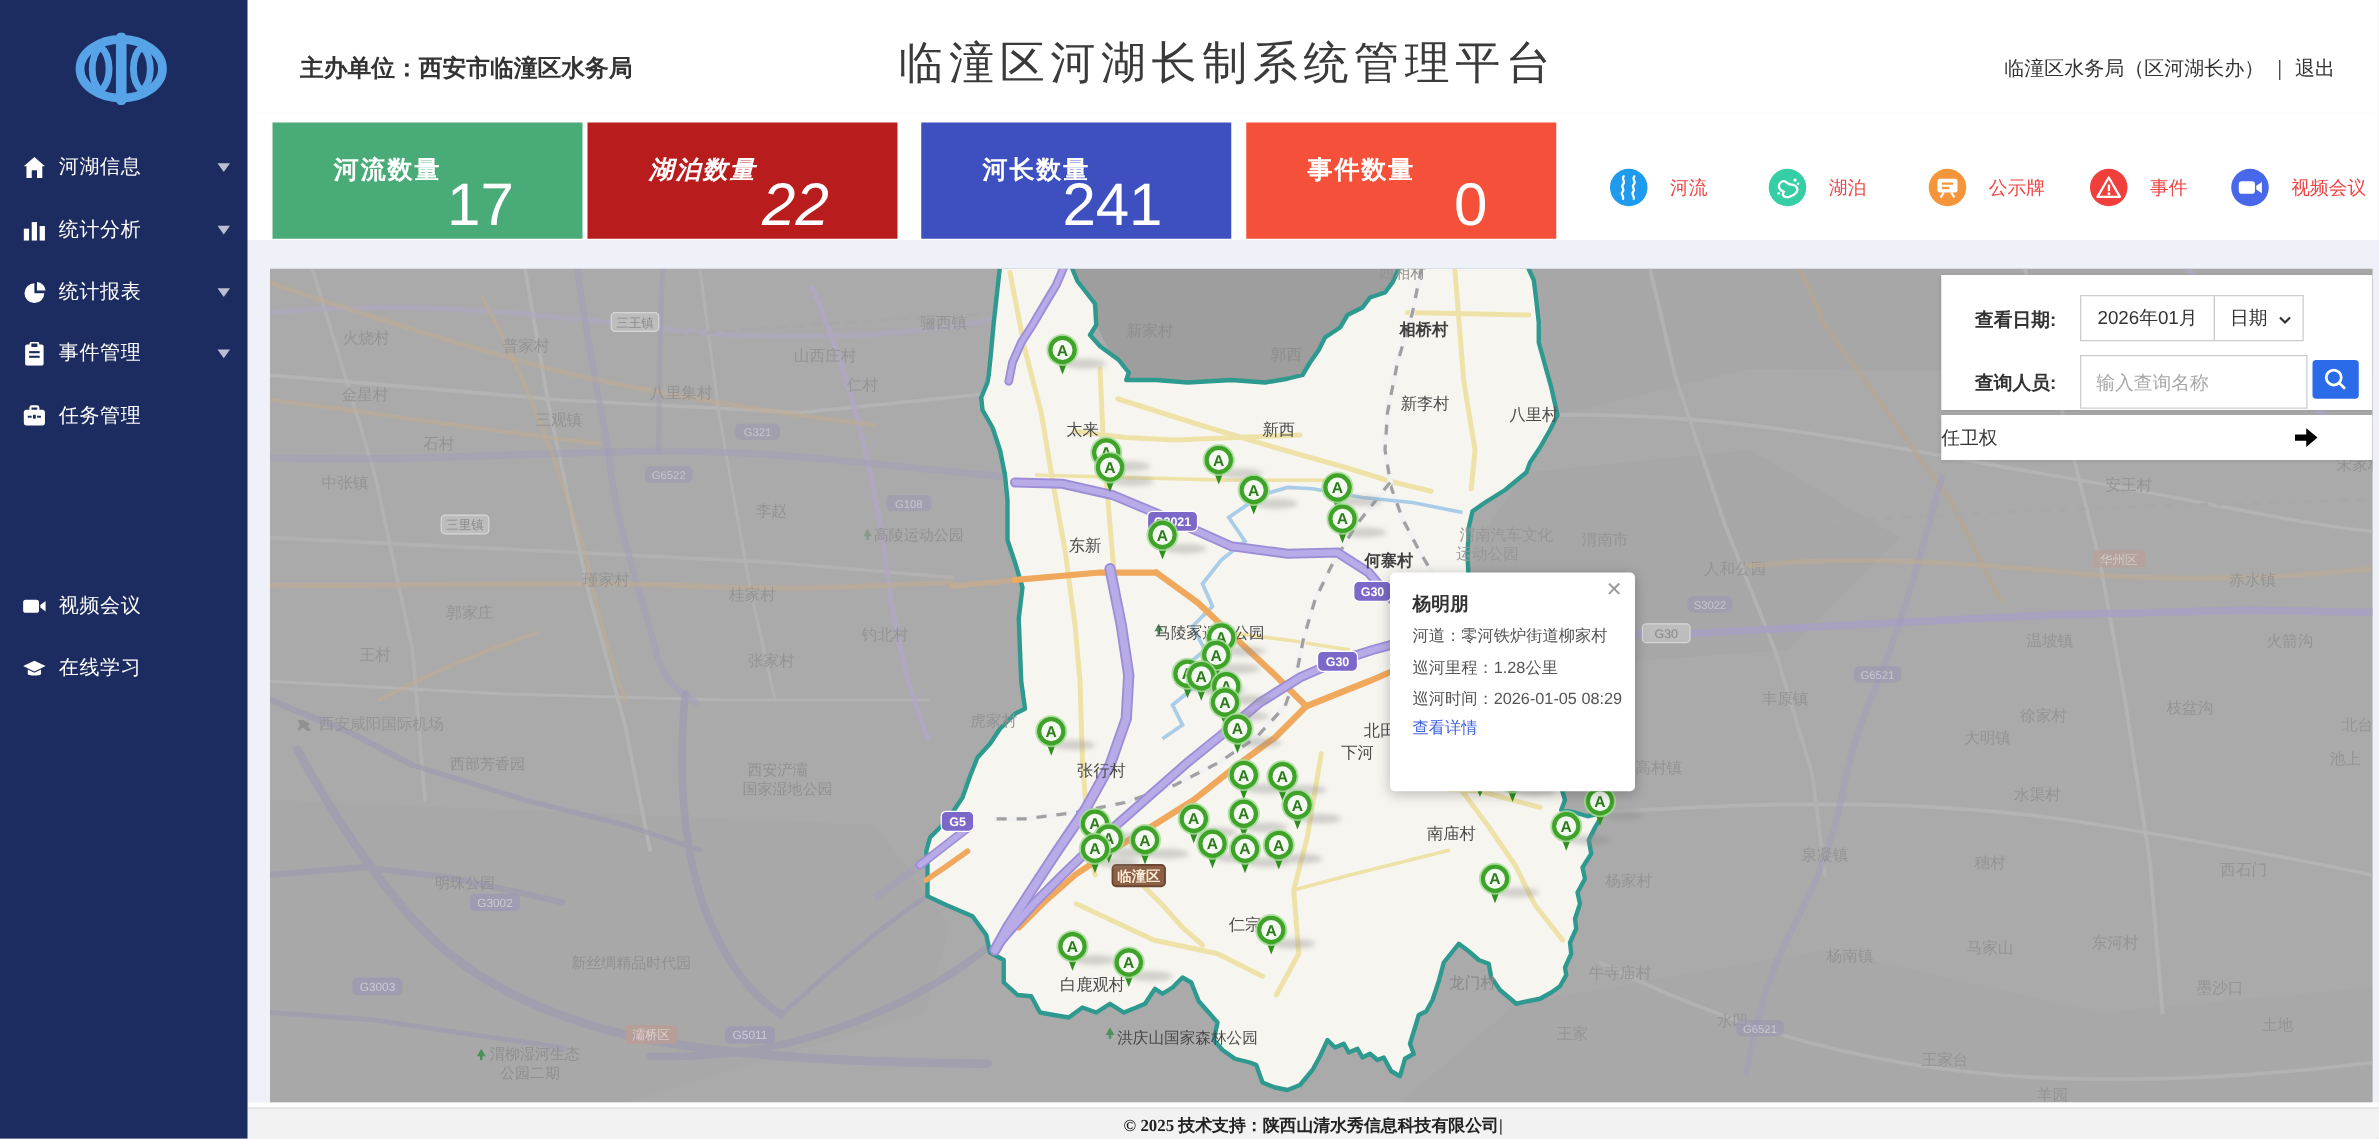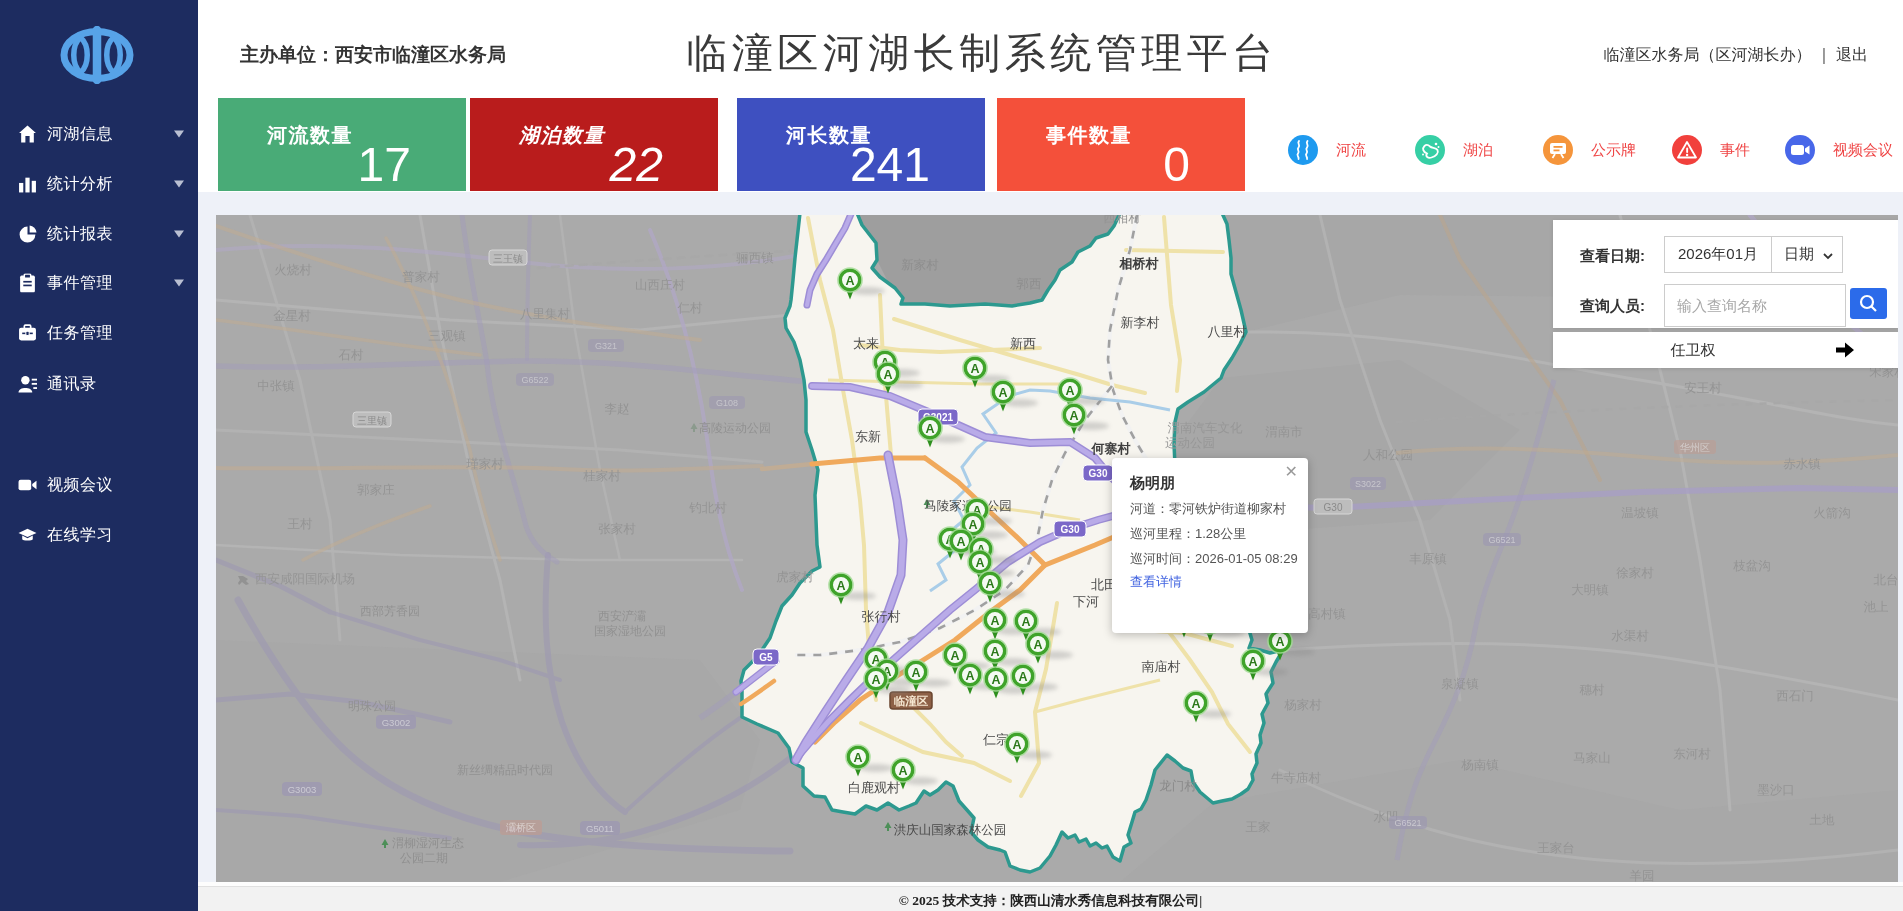--- a/index.html
+++ b/index.html
@@ -8,21 +8,21 @@
 #page{position:relative;width:1903px;height:911px;}
 
 #sidebar{position:absolute;left:0;top:0;width:198px;height:911px;background:#1d2c60;z-index:5;}
 .menu-item{position:absolute;left:0;width:198px;height:50px;color:#fff;font-size:15px;padding-left:24px;}
 .menu-item .mi{position:absolute;left:18px;top:50%;transform:translateY(-50%);width:19px;height:19px;}
 .menu-item .mt{position:absolute;left:47px;top:50%;transform:translateY(-50%);letter-spacing:0.5px;font-size:16px;}
 .menu-item .arr{position:absolute;left:174px;top:50%;transform:translateY(-50%);width:0;height:0;border-left:5px solid transparent;border-right:5px solid transparent;border-top:7px solid #b9bfd2;}
 
 #header{position:absolute;left:198px;top:0;width:1705px;height:90px;background:#fff;}
 #h-left{position:absolute;left:42px;top:42px;font-size:19px;font-weight:bold;color:#333;}
-#h-title{position:absolute;left:0;right:137px;top:26px;text-align:center;font-size:41px;font-weight:500;color:#3a3a3a;letter-spacing:4.5px;}
+#h-title{position:absolute;left:0;right:137px;top:26px;text-align:center;font-size:36px;font-weight:500;color:#3a3a3a;letter-spacing:4.5px;}
 #h-right{position:absolute;right:35px;top:45px;font-size:16px;color:#333;}
 
 #stats{position:absolute;left:198px;top:90px;width:1705px;height:102px;background:#fff;}
 .card{position:absolute;top:8px;height:93px;width:248px;color:#fff;}
 .card .lb{position:absolute;left:49px;top:24px;font-size:20px;font-weight:bold;letter-spacing:1.5px;}
 .card .num{position:absolute;right:55px;top:39px;font-size:48px;}
 .lg{position:absolute;top:45px;height:30px;}
 .lg .ic{position:absolute;left:0;top:0;width:30px;height:30px;border-radius:50%;}
 .lg .lt{position:absolute;left:48px;top:6px;font-size:15px;color:#ef4444;white-space:nowrap;}
 
@@ -36,21 +36,21 @@
 #popup .l3{position:absolute;left:18px;top:92px;}
 #popup .lk{position:absolute;left:18px;top:115px;color:#4264e0;}
 #popup .cl{position:absolute;right:10px;top:4px;color:#999;font-size:16px;}
 #popup .ptr{position:absolute;left:92px;top:139px;width:0;height:0;border-left:11px solid transparent;border-right:11px solid transparent;border-top:13px solid #fff;}
 
 #ctrl{position:absolute;left:1337px;top:5px;width:345px;height:108px;background:#fff;z-index:4;box-shadow:0 1px 4px rgba(0,0,0,0.12);font-size:15px;color:#333;}
 #ctrl .lab{position:absolute;left:27px;font-weight:bold;}
 .inbox{position:absolute;border:1px solid #ccc;background:#fff;}
 #ctrl .dtx{position:absolute;left:0;right:0;top:8px;text-align:center;}
 #bar2{position:absolute;left:1337px;top:117px;width:345px;height:36px;background:#fff;z-index:4;box-shadow:0 1px 4px rgba(0,0,0,0.12);}
-#bar2 .nm{position:absolute;left:0;width:100%;top:9px;text-align:center;font-size:15px;color:#333;}
+#bar2 .nm{position:absolute;left:0;width:100%;top:9px;font-size:15px;color:#333;}
 
 #footer{position:absolute;left:198px;top:886px;width:1705px;height:25px;background:#f2f2f2;border-top:1px solid #e0e0e0;}
 #footer .ft{position:absolute;left:0;width:100%;top:5px;text-align:center;font-size:13.5px;color:#222;font-weight:bold;font-family:"Liberation Serif",serif;}
 </style>
 </head>
 <body>
 <div id="page">
   <div id="header">
     <div id="h-left">主办单位：西安市临潼区水务局</div>
     <div id="h-title">临潼区河湖长制系统管理平台</div>
@@ -156,30 +156,20 @@
         <span class="arr"></span>
       </div>
     <div class="menu-item" style="top:308px;">
         <svg class="mi" viewBox="0 0 18 18">
           <rect x="1" y="4" width="16" height="12" rx="2" fill="#fff"></rect>
           <rect x="6" y="1.5" width="6" height="3.5" rx="1" fill="none" stroke="#fff" stroke-width="1.6"></rect>
           <rect x="4" y="8.6" width="10" height="1.5" fill="#1d2c60"></rect>
           <rect x="7.4" y="7.3" width="3.2" height="4" rx="1" fill="#1d2c60" stroke="#fff" stroke-width="1"></rect>
         </svg>
         <span class="mt">任务管理</span>
-      </div>
-    <div class="menu-item" style="top:359px;">
-        <svg class="mi" viewBox="0 0 18 18">
-          <circle cx="7" cy="5.5" r="4" fill="#fff"></circle>
-          <path d="M0.5 17 C0.5 11.5 13.5 11.5 13.5 17 Z" fill="#fff"></path>
-          <rect x="13" y="4" width="5" height="1.7" fill="#fff"></rect>
-          <rect x="13" y="8" width="5" height="1.7" fill="#fff"></rect>
-          <rect x="14.5" y="12" width="3.5" height="1.7" fill="#fff"></rect>
-        </svg>
-        <span class="mt">通讯录</span>
       </div>
     <div class="menu-item" style="top:460px;">
         <svg class="mi" viewBox="0 0 18 18">
           <rect x="0.5" y="4" width="12" height="10" rx="2" fill="#fff"></rect>
           <path d="M13.5 8 L17.5 5 L17.5 13 L13.5 10 Z" fill="#fff"></path>
         </svg>
         <span class="mt">视频会议</span>
       </div>
     <div class="menu-item" style="top:510px;">
         <svg class="mi" viewBox="0 0 18 18">

